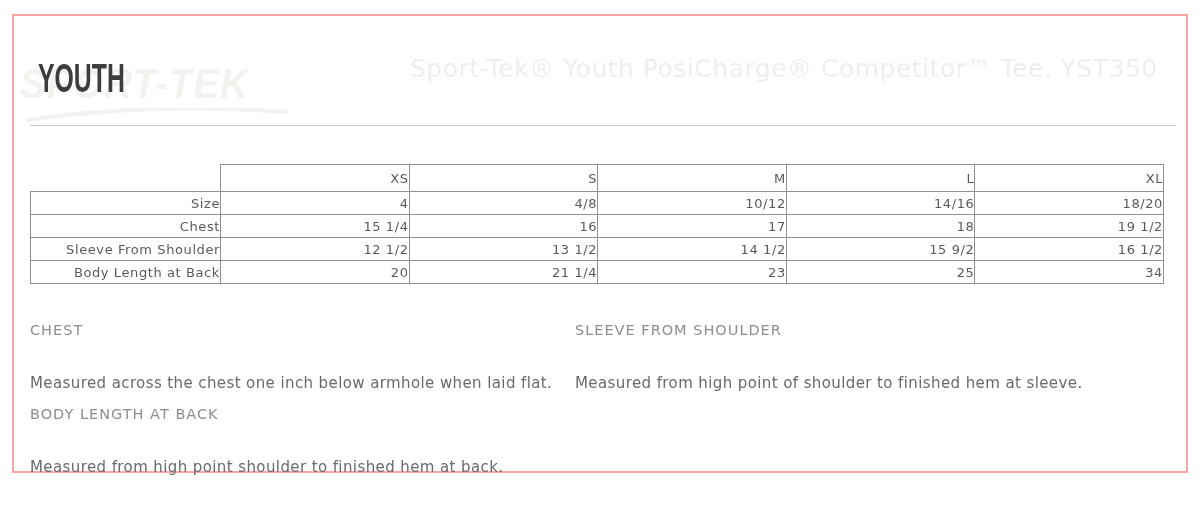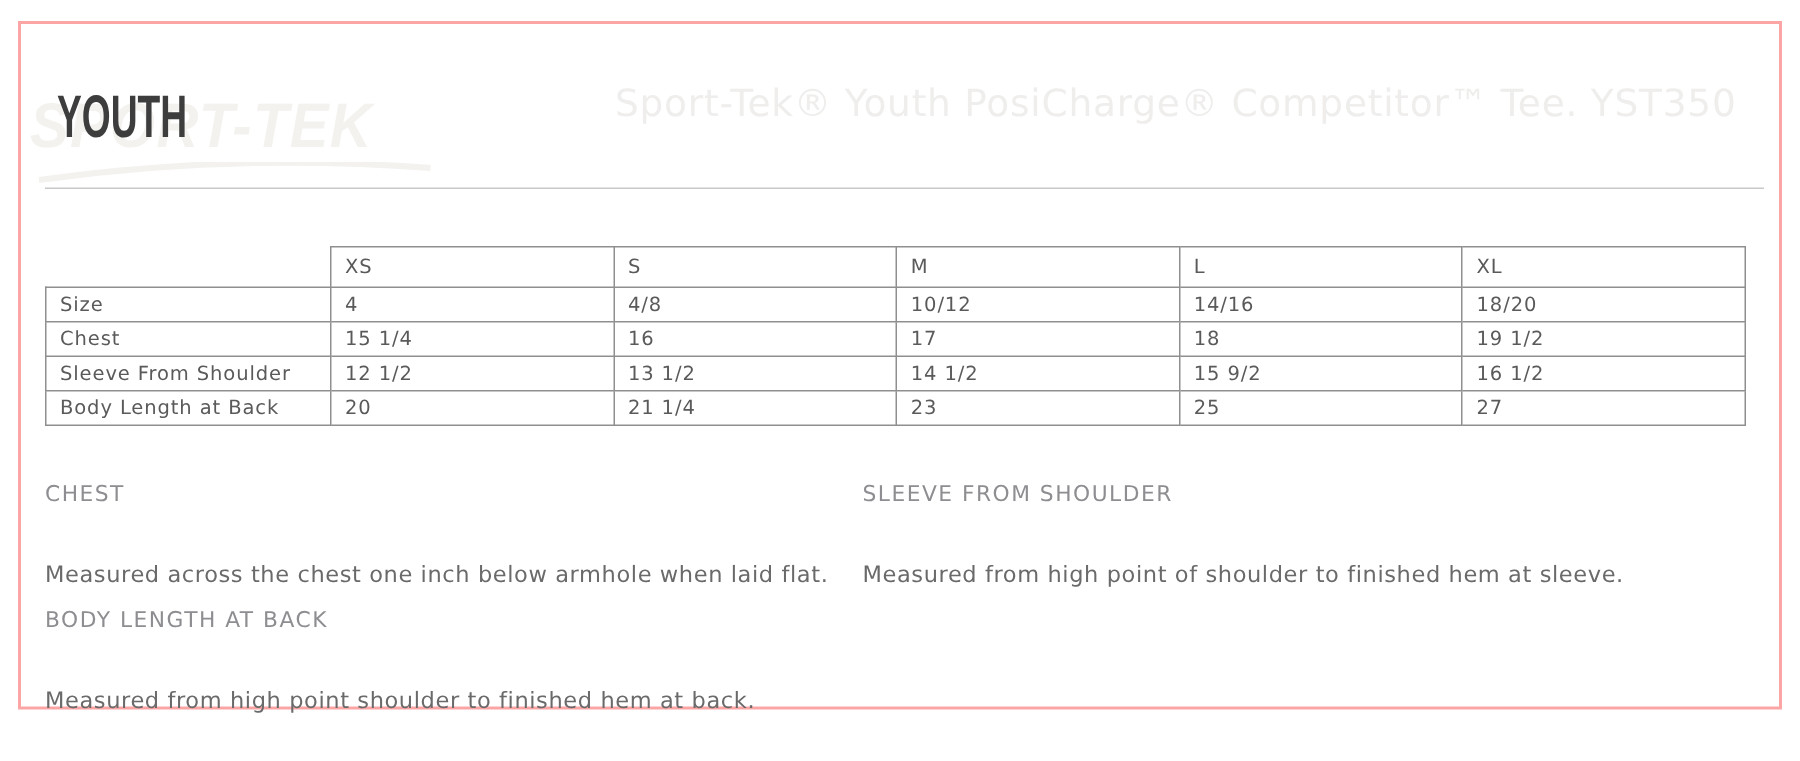--- a/index.html
+++ b/index.html
@@ -96,21 +96,21 @@
     width: 1134px;
     border-collapse: collapse;
     table-layout: fixed;
     font-size: 13px;
     color: #5a5a5a;
   }
   table.measurements col.labelcol { width: 190px; }
   table.measurements th,
   table.measurements td {
     border: 1px solid #8f8f8f;
-    text-align: left;
+    text-align: right;
     font-weight: 400;
     padding: 0 0 0 9px;
     letter-spacing: 0.6px;
     white-space: nowrap;
     overflow: hidden;
   }
   table.measurements tr.headrow th { height: 26px; }
   table.measurements tr.datarow td { height: 22px; }
   table.measurements td.corner,
   table.measurements th.corner {
@@ -195,21 +195,21 @@
       <td>14 1/2</td>
       <td>15 9/2</td>
       <td>16 1/2</td>
     </tr>
     <tr class="datarow">
       <td>Body Length at Back</td>
       <td>20</td>
       <td>21 1/4</td>
       <td>23</td>
       <td>25</td>
-      <td>27</td>
+      <td>34</td>
     </tr>
   </tbody>
     </table>
 
   <div class="def def-chest">
     <div class="def-heading">CHEST</div>
     <div class="def-text">Measured across the chest one inch below armhole when laid flat.</div>
   </div>
   <div class="def def-sleeve">
     <div class="def-heading">SLEEVE FROM SHOULDER</div>

